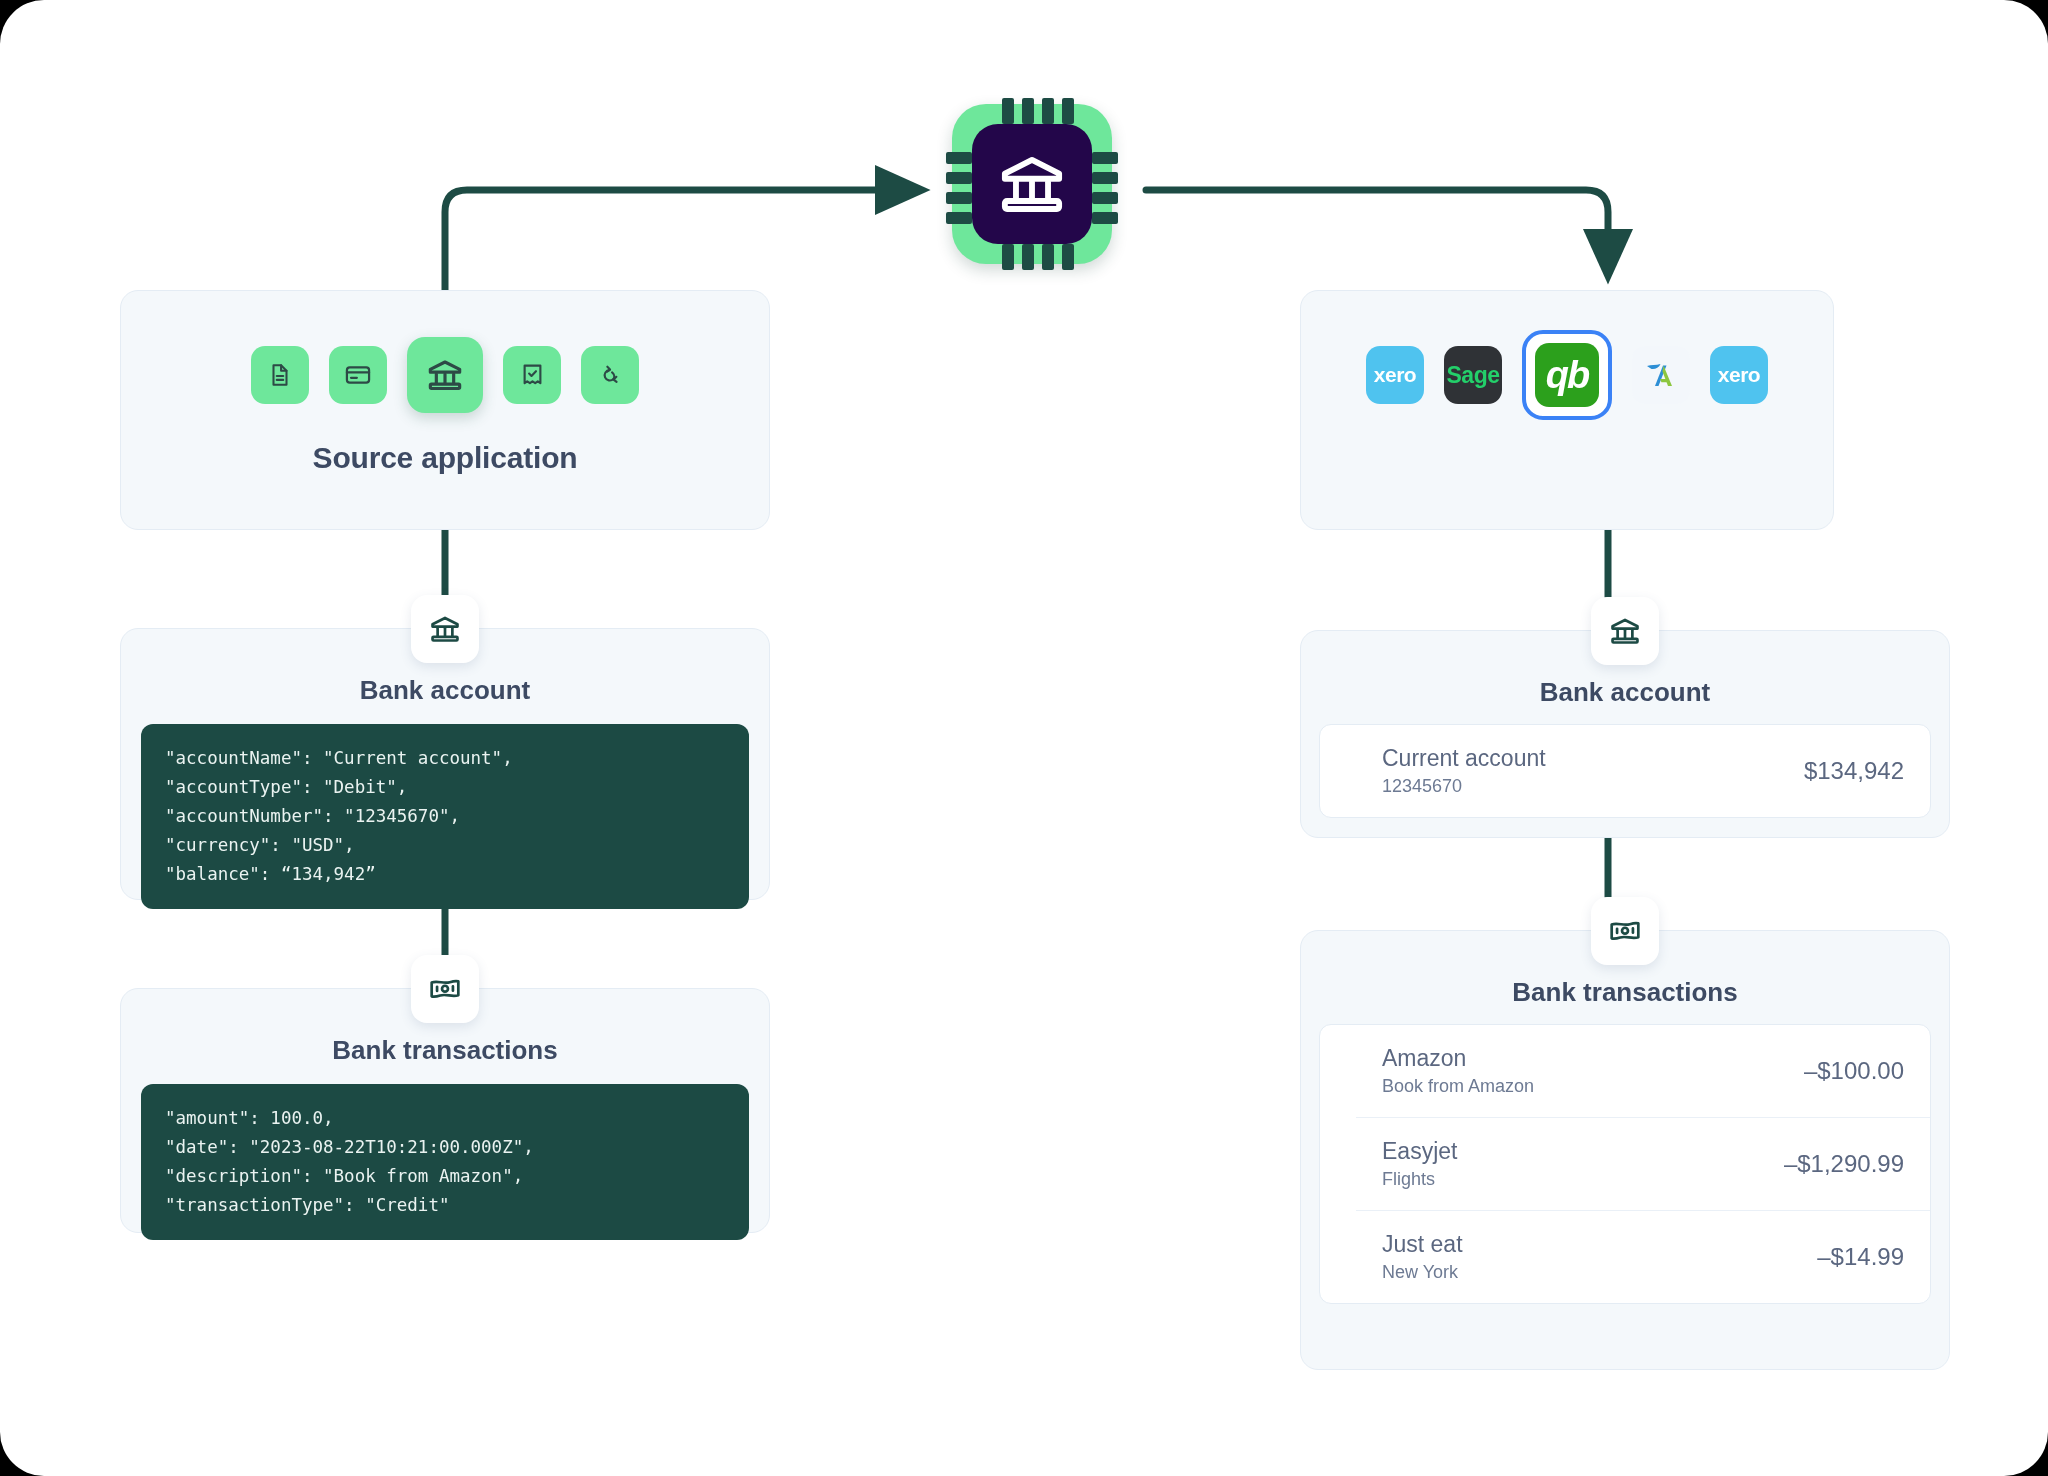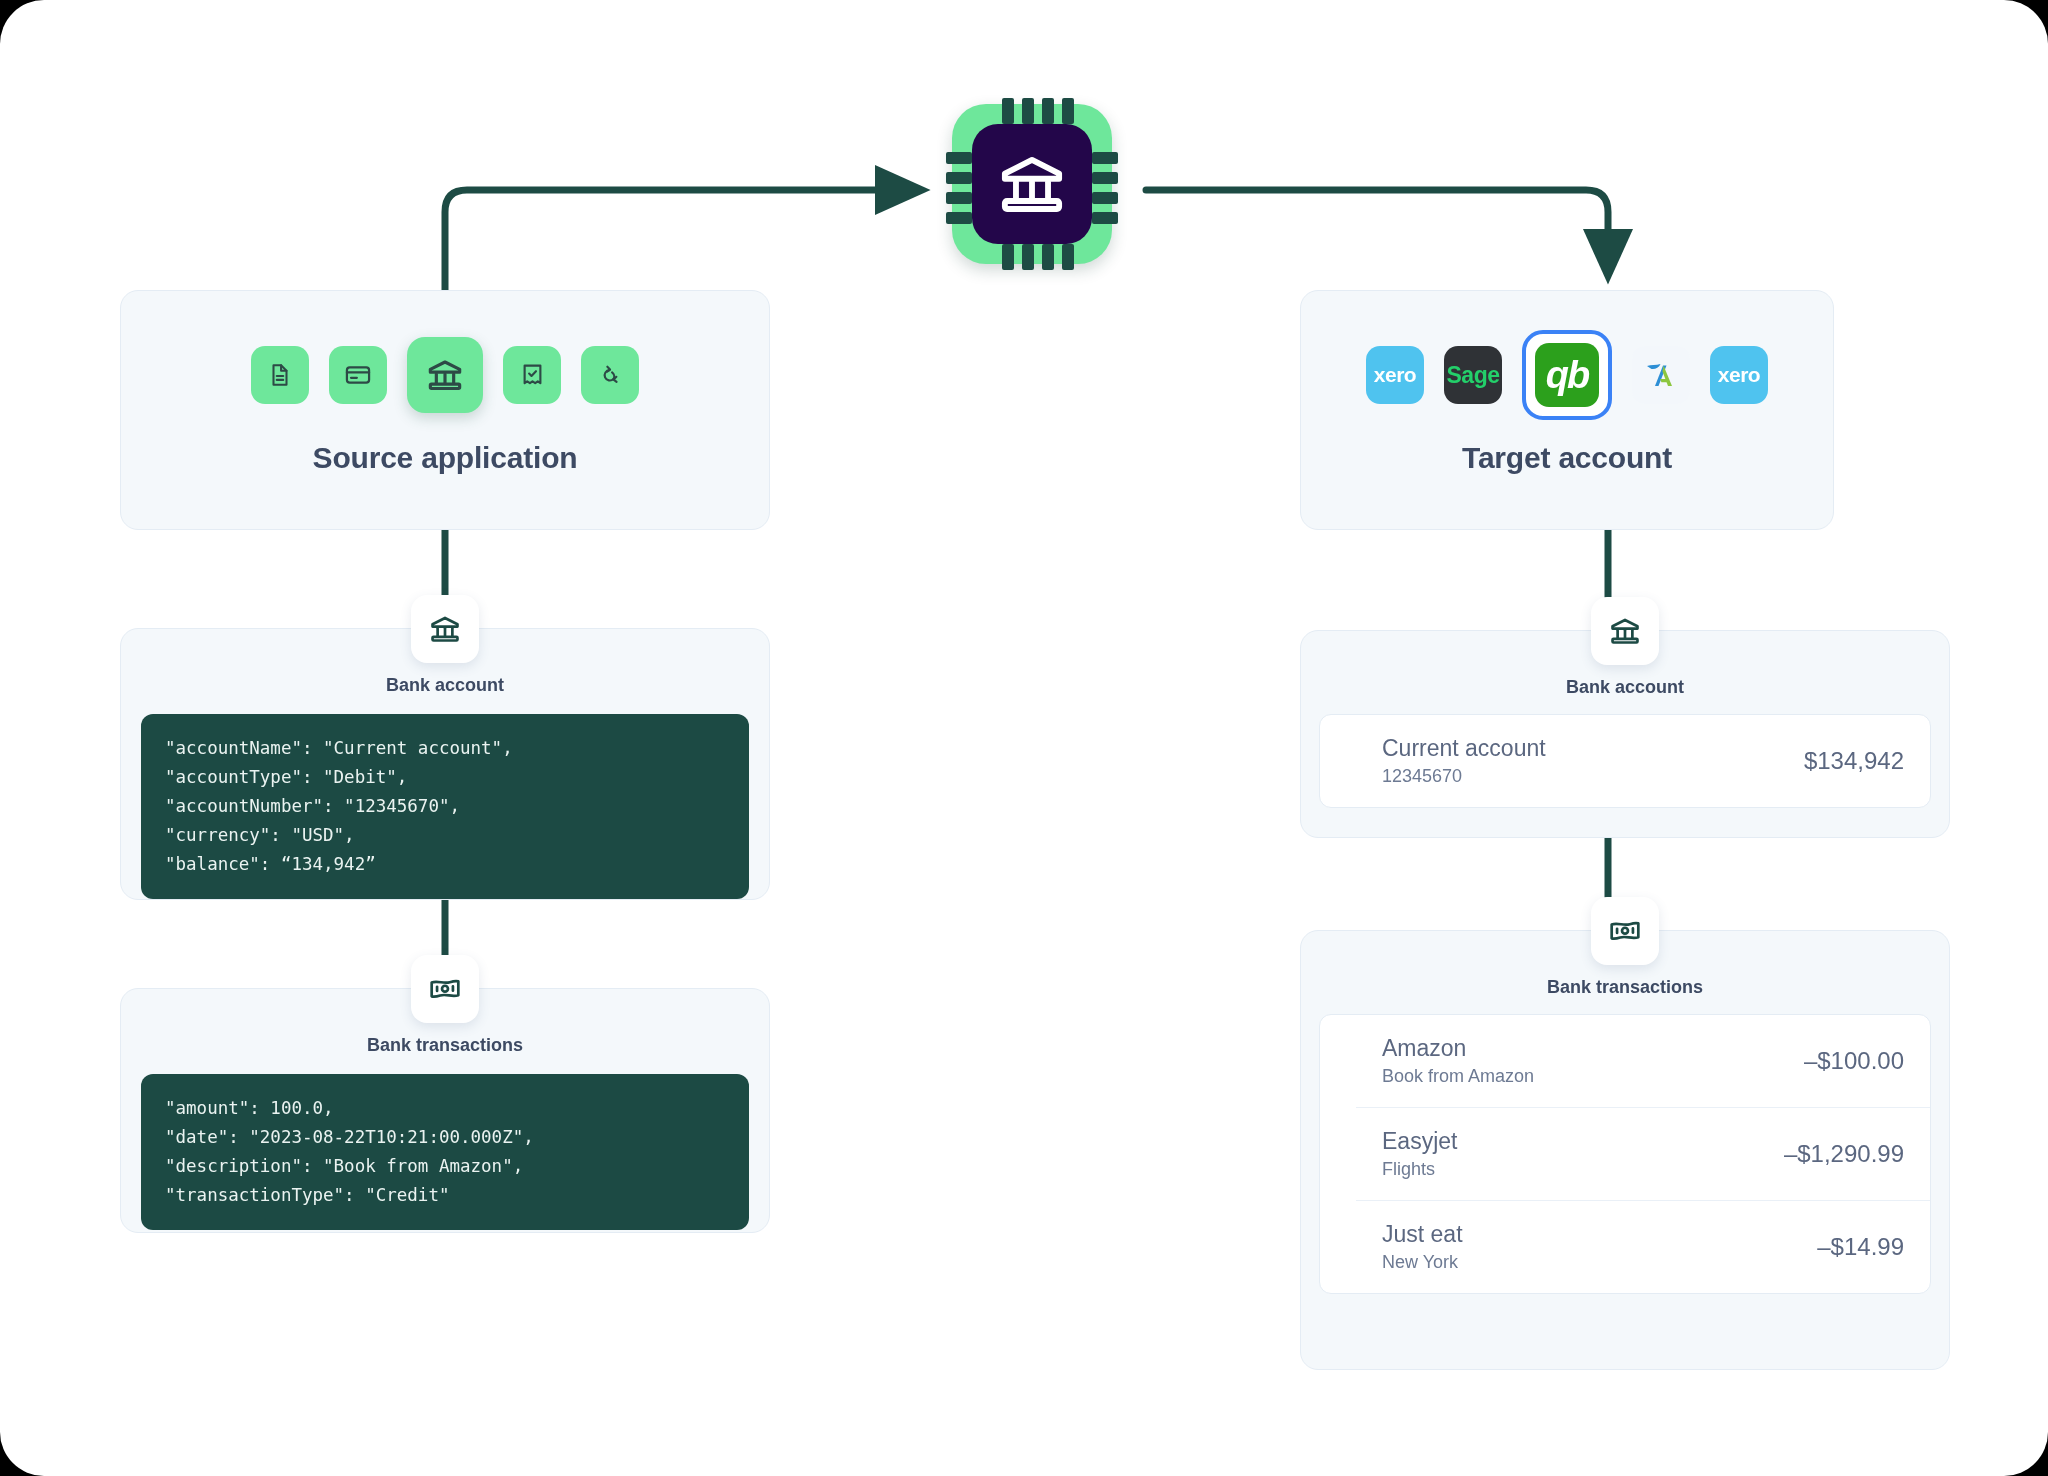--- a/index.html
+++ b/index.html
@@ -152,21 +152,21 @@
   
   .section {
     position: absolute;
     background: #f4f8fb;
     border: 1px solid #e4ecf4;
     border-radius: 18px;
     box-sizing: border-box;
   }
   .section-title {
     text-align: center;
-    font-size: 18px;
+    font-size: 26px;
     font-weight: 700;
     color: #3d4a63;
     margin-top: 46px;
   }
 
   
   .badge {
     position: absolute;
     top: -34px;
     left: 50%;
@@ -362,21 +362,20 @@
             <path d="M19 24 L27 24 L28.4 27.2 L20.4 27.2 Z" fill="#8cc63f"></path>
           </svg>
         </span>
       </div>
 
       <div class="logo-tile tile-xero">
         <span class="xw">xero</span>
       </div>
 
     </div>
-    <div class="panel-title">Target account</div>
   </div>
 
   <div class="section" style="left:120px; top:628px; width:650px; height:272px;">
     <div class="badge">
       <svg width="34" height="34" viewBox="0 0 24 24" fill="none" stroke="#1c4a44" stroke-width="1.9" stroke-linecap="round" stroke-linejoin="round">
         <path d="M3.2 8.6 L12 4.2 L20.8 8.6 L20.8 10.3 L3.2 10.3 Z"></path>
         <line x1="6.8" y1="11.4" x2="6.8" y2="16.6"></line>
         <line x1="12" y1="11.4" x2="12" y2="16.6"></line>
         <line x1="17.2" y1="11.4" x2="17.2" y2="16.6"></line>
         <rect x="3.2" y="17.5" width="17.6" height="2.6" rx="0.7"></rect>

